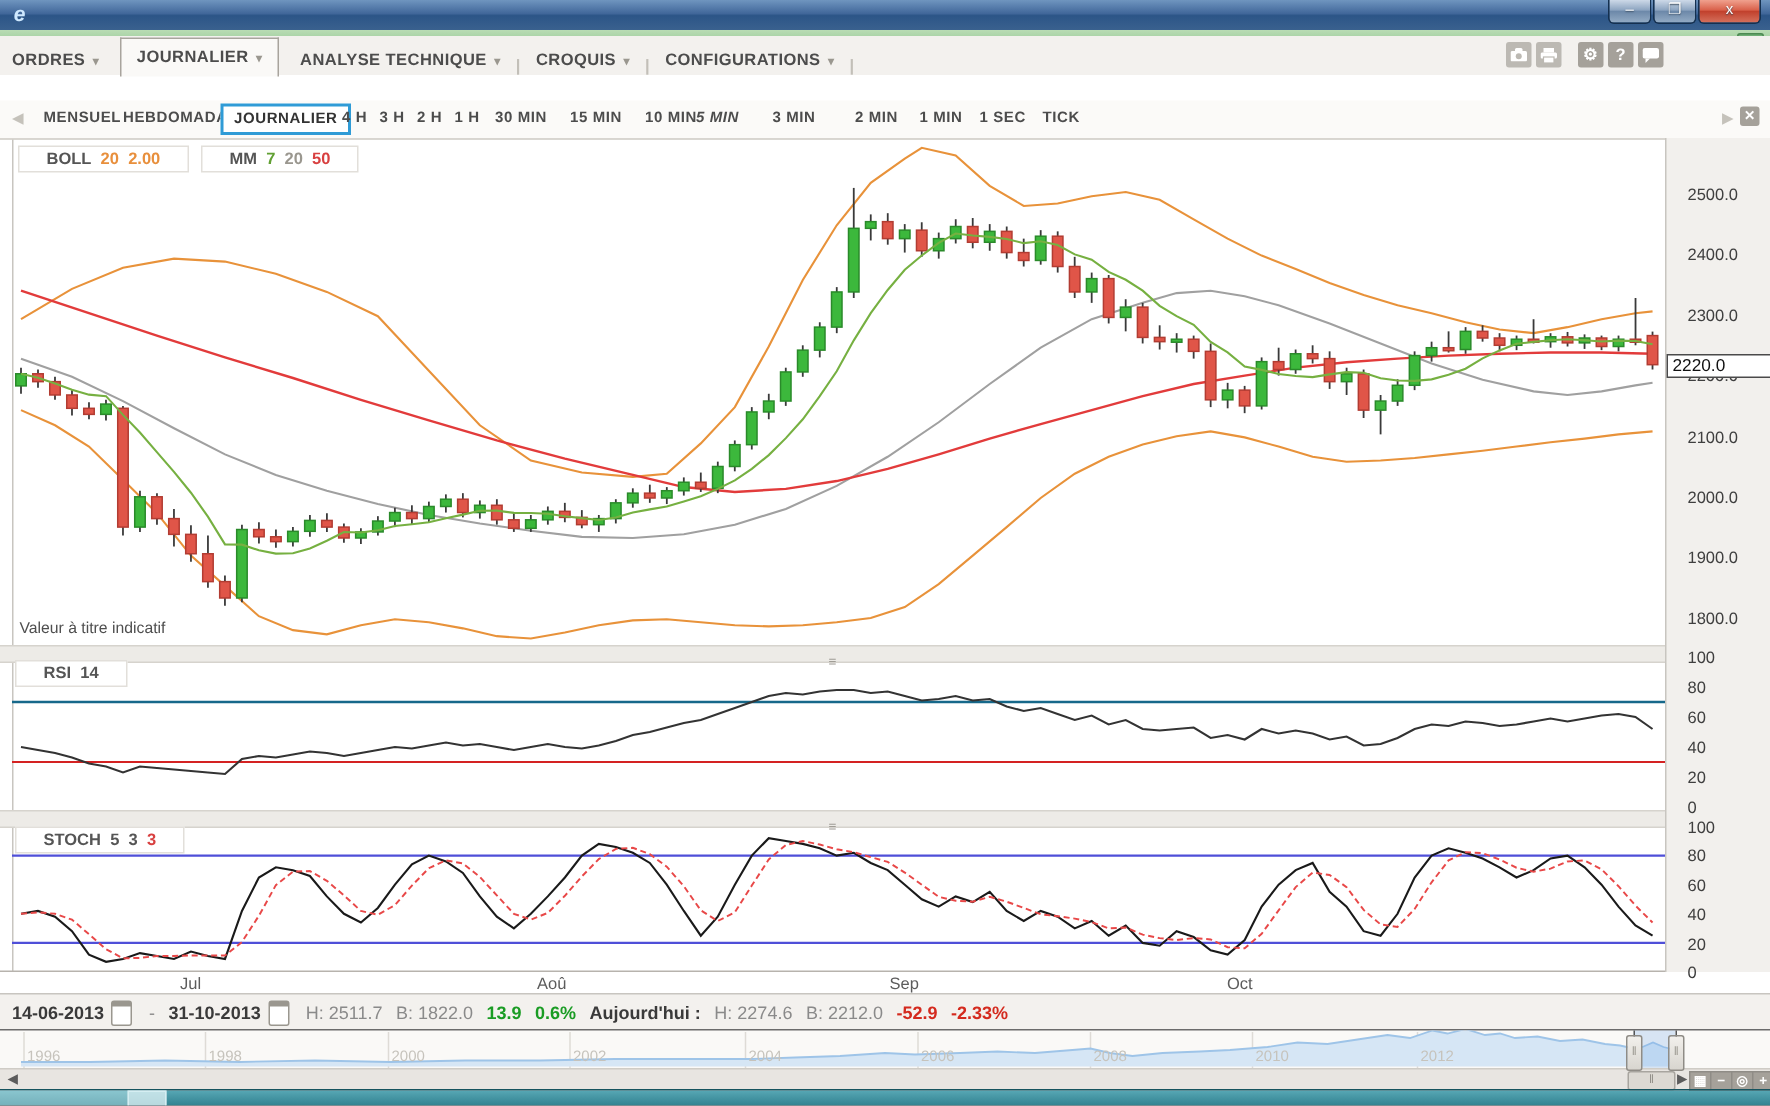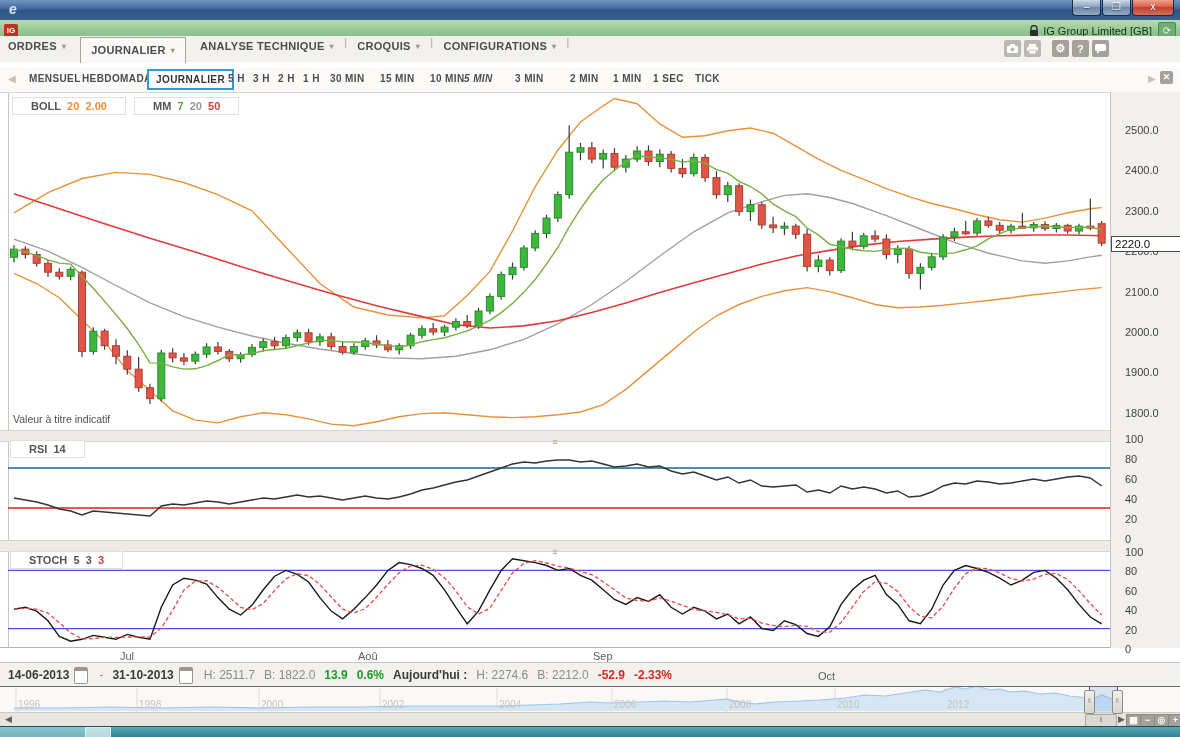--- a/index.html
+++ b/index.html
@@ -23,22 +23,22 @@
     border-bottom:1px solid #6e6e6e;display:flex;align-items:center;}
   .fav{width:14px;height:14px;background:#d02a20;border-radius:2px;margin:0 5px 0 4px;
     color:#fff;font-size:8px;font-weight:bold;line-height:14px;text-align:center;}
   .url{font-size:11px;white-space:nowrap;}
   .url .dim{color:#7c8b7c;} .url .host{color:#1a1a1a;font-weight:bold;}
   .addr-right{margin-left:auto;display:flex;align-items:center;}
   .sec-label{font-size:11px;color:#16301a;margin:0 6px 0 4px;}
   .refresh-btn{width:16px;height:16px;margin-right:4px;background:#6fae74;border:1px solid #4c8a52;
     border-radius:2px;color:#eaf6ea;font-size:10px;line-height:15px;text-align:center;}
   
-  .menubar{position:absolute;left:0;top:36px;width:1180px;height:26px;background:#f3f1ee;
-    display:flex;align-items:flex-start;font-size:11px;font-weight:bold;color:#4c4c4c;letter-spacing:.3px;}
+  .menubar{position:absolute;left:0;top:24px;width:1180px;height:26px;background:#f3f1ee;
+    display:flex;align-items:flex-end;font-size:11px;font-weight:bold;color:#4c4c4c;letter-spacing:.3px;}
   .menu-item{padding:4px 8px;display:flex;align-items:center;white-space:nowrap;}
   .menu-item .caret{margin-left:5px;color:#9a978f;font-size:8px;}
   .caret::after{content:"▾";}
   .menu-item.boxed{border:1px solid #a8a49d;border-bottom:none;background:#faf9f7;margin:0 6px;
     position:relative;top:1px;padding:6px 10px 7px;}
   .menu-sep{color:#c2bfb8;margin:0 2px;}
   .menu-icons{position:absolute;top:4px;display:flex;}
   .mi{width:17px;height:17px;border-radius:2px;margin-right:3px;display:flex;
      align-items:center;justify-content:center;color:#fff;font-size:11px;font-weight:bold;}
   .mi.light{background:#bcb9b3;} .mi.dark{background:#a5a19a;}
@@ -173,21 +173,21 @@
     </div>
   </div>
 
   <div class="tabbar" id="tabbar">
     <span class="tab-chev" style="left:8px;">◀</span>
     <span class="tab-chev" style="left:1148px;">▶</span>
     <div class="tab-close" style="left:1160px;">✕</div>
   <span class="tf-tab" style="left: 29px;">MENSUEL</span>
       <span class="tf-tab" style="left: 82px;">HEBDOMADAIRE</span>
       <span class="tf-tab sel" style="left: 147px;">JOURNALIER</span>
-      <span class="tf-tab" style="left: 228px;">5 H</span>
+      <span class="tf-tab" style="left: 228px;">4 H</span>
       <span class="tf-tab" style="left: 253px;">3 H</span>
       <span class="tf-tab" style="left: 278px;">2 H</span>
       <span class="tf-tab" style="left: 303px;">1 H</span>
       <span class="tf-tab" style="left: 330px;">30 MIN</span>
       <span class="tf-tab" style="left: 380px;">15 MIN</span>
       <span class="tf-tab" style="left: 430px;">10 MIN</span>
       <span class="tf-tab" style="left: 464px; font-style: italic;">5 MIN</span>
       <span class="tf-tab" style="left: 515px;">3 MIN</span>
       <span class="tf-tab" style="left: 570px;">2 MIN</span>
       <span class="tf-tab" style="left: 613px;">1 MIN</span>
@@ -514,14 +514,14 @@
     <div class="zbtn" style="left:1154px;">◎</div>
     <div class="zbtn" style="left:1168px;">+</div>
   </div>
 
   <div class="taskbar"></div>
   <div class="tb-lite"></div>
   <div class="tb-box"></div>
 <span class="month-lbl" style="left: 120px;">Jul</span>
     <span class="month-lbl" style="left: 358px;">Aoû</span>
     <span class="month-lbl" style="left: 593px;">Sep</span>
-    <span class="month-lbl" style="left: 818px; margin-top: 20px;">Oct</span>
+    <span class="month-lbl" style="left: 818px;">Oct</span>
   </div>
 
 </body></html>

